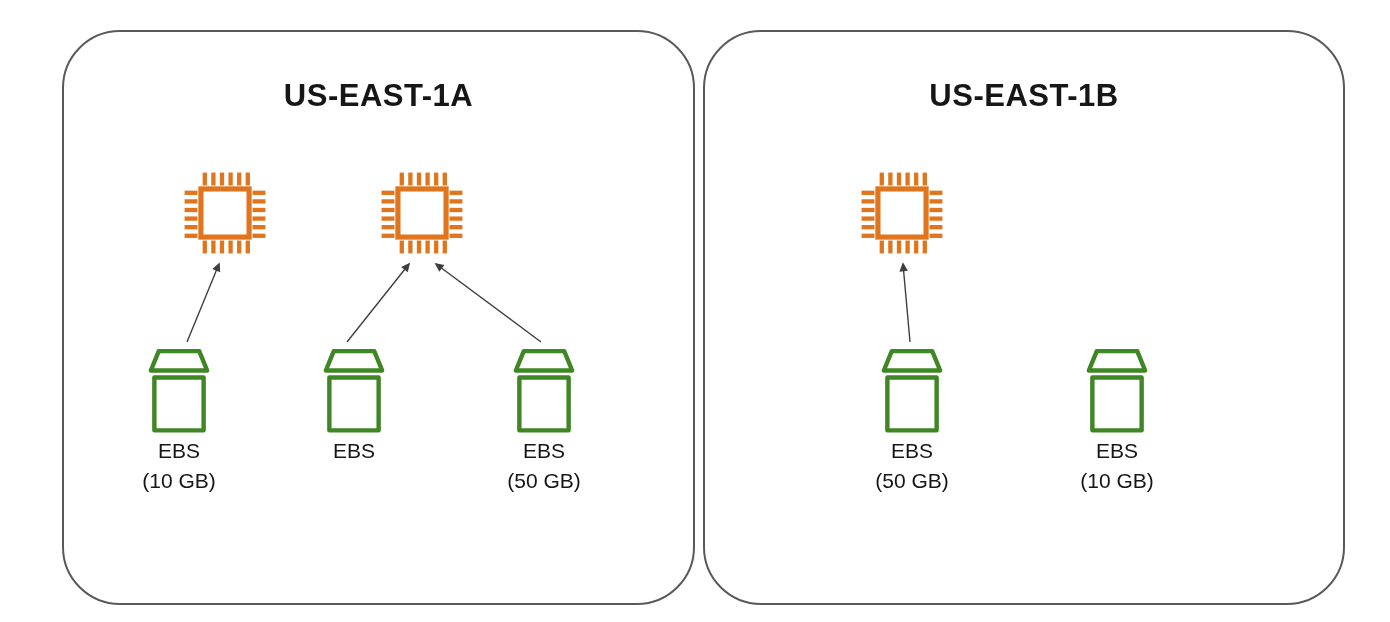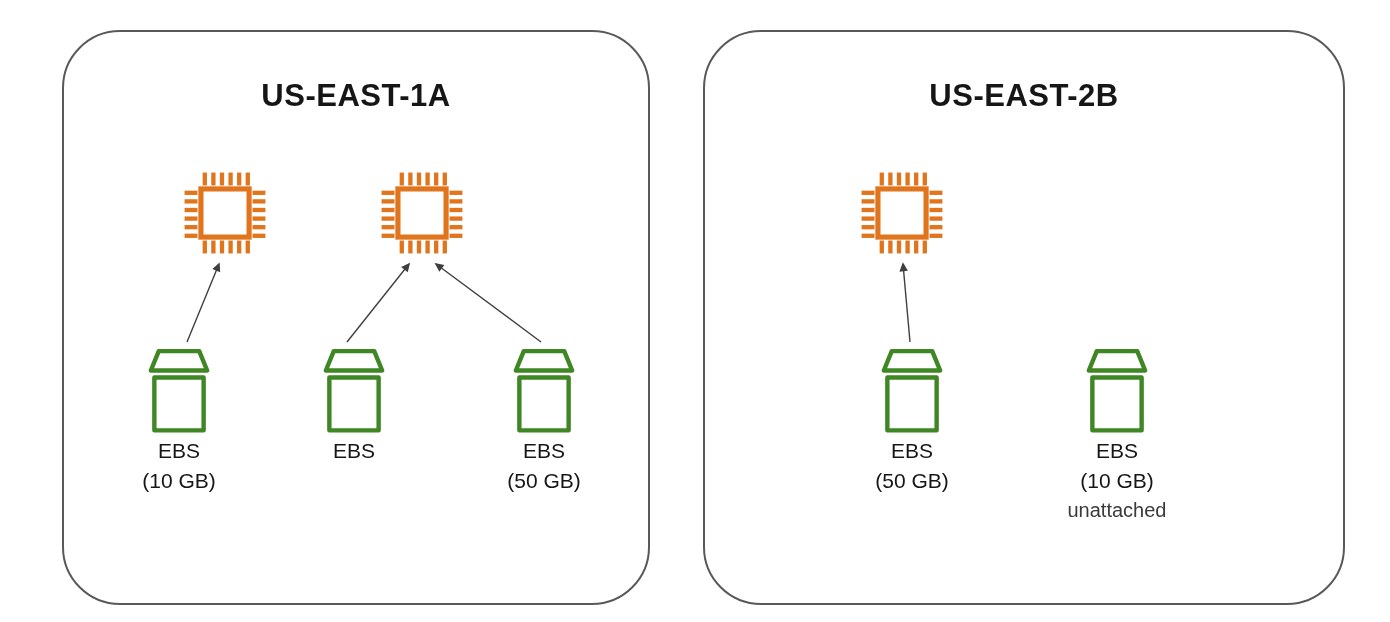--- a/index.html
+++ b/index.html
@@ -13,21 +13,21 @@
     background: #ffffff;
     overflow: hidden;
   }
 
   .zone {
     position: absolute;
     border: 2px solid var(--zone-border-color, #595959);
     border-radius: 58px;
     background: #ffffff;
   }
-  .zone-a { left: 62px;  top: 30px; width: 588px; height: 575px; }
+  .zone-a { left: 62px;  top: 30px; width: 633px; height: 575px; }
   .zone-b { left: 703px; top: 30px; width: 642px; height: 575px; }
 
   .zone-title {
     position: absolute;
     top: 46px; left: 0;
     width: 100%;
     text-align: center;
     font-size: 31px;
     font-weight: 700;
     letter-spacing: 0.5px;
@@ -169,21 +169,21 @@
     <div class="vol-label" style="left:215px;">
       <div>EBS</div>
     </div>
     <div class="vol-label" style="left:405px;">
       <div>EBS</div>
       <div>(50 GB)</div>
     </div>
   </div>
 
   <div class="zone zone-b">
-    <div class="zone-title">US-EAST-2B</div>
+    <div class="zone-title">US-EAST-1B</div>
 
     <svg class="connectors" width="642" height="575">
       <defs>
         <marker id="arrowB" viewBox="0 0 10 10" refX="7" refY="5" markerWidth="8" markerHeight="8" orient="auto">
           <path class="arrow-head" d="M0.5,1.2 L8.5,5 L0.5,8.8 Z"></path>
         </marker>
       </defs>
       <line class="connector" x1="205" y1="310" x2="198" y2="232" marker-end="url(#arrowB)"></line>
     </svg>
 
@@ -233,17 +233,16 @@
       </svg>
     </div>
 
     <div class="vol-label" style="left:132px;">
       <div>EBS</div>
       <div>(50 GB)</div>
     </div>
     <div class="vol-label" style="left:337px;">
       <div>EBS</div>
       <div>(10 GB)</div>
-      <div class="vol-note">unattached</div>
     </div>
   </div>
 
 </div>
 
 </body></html>

